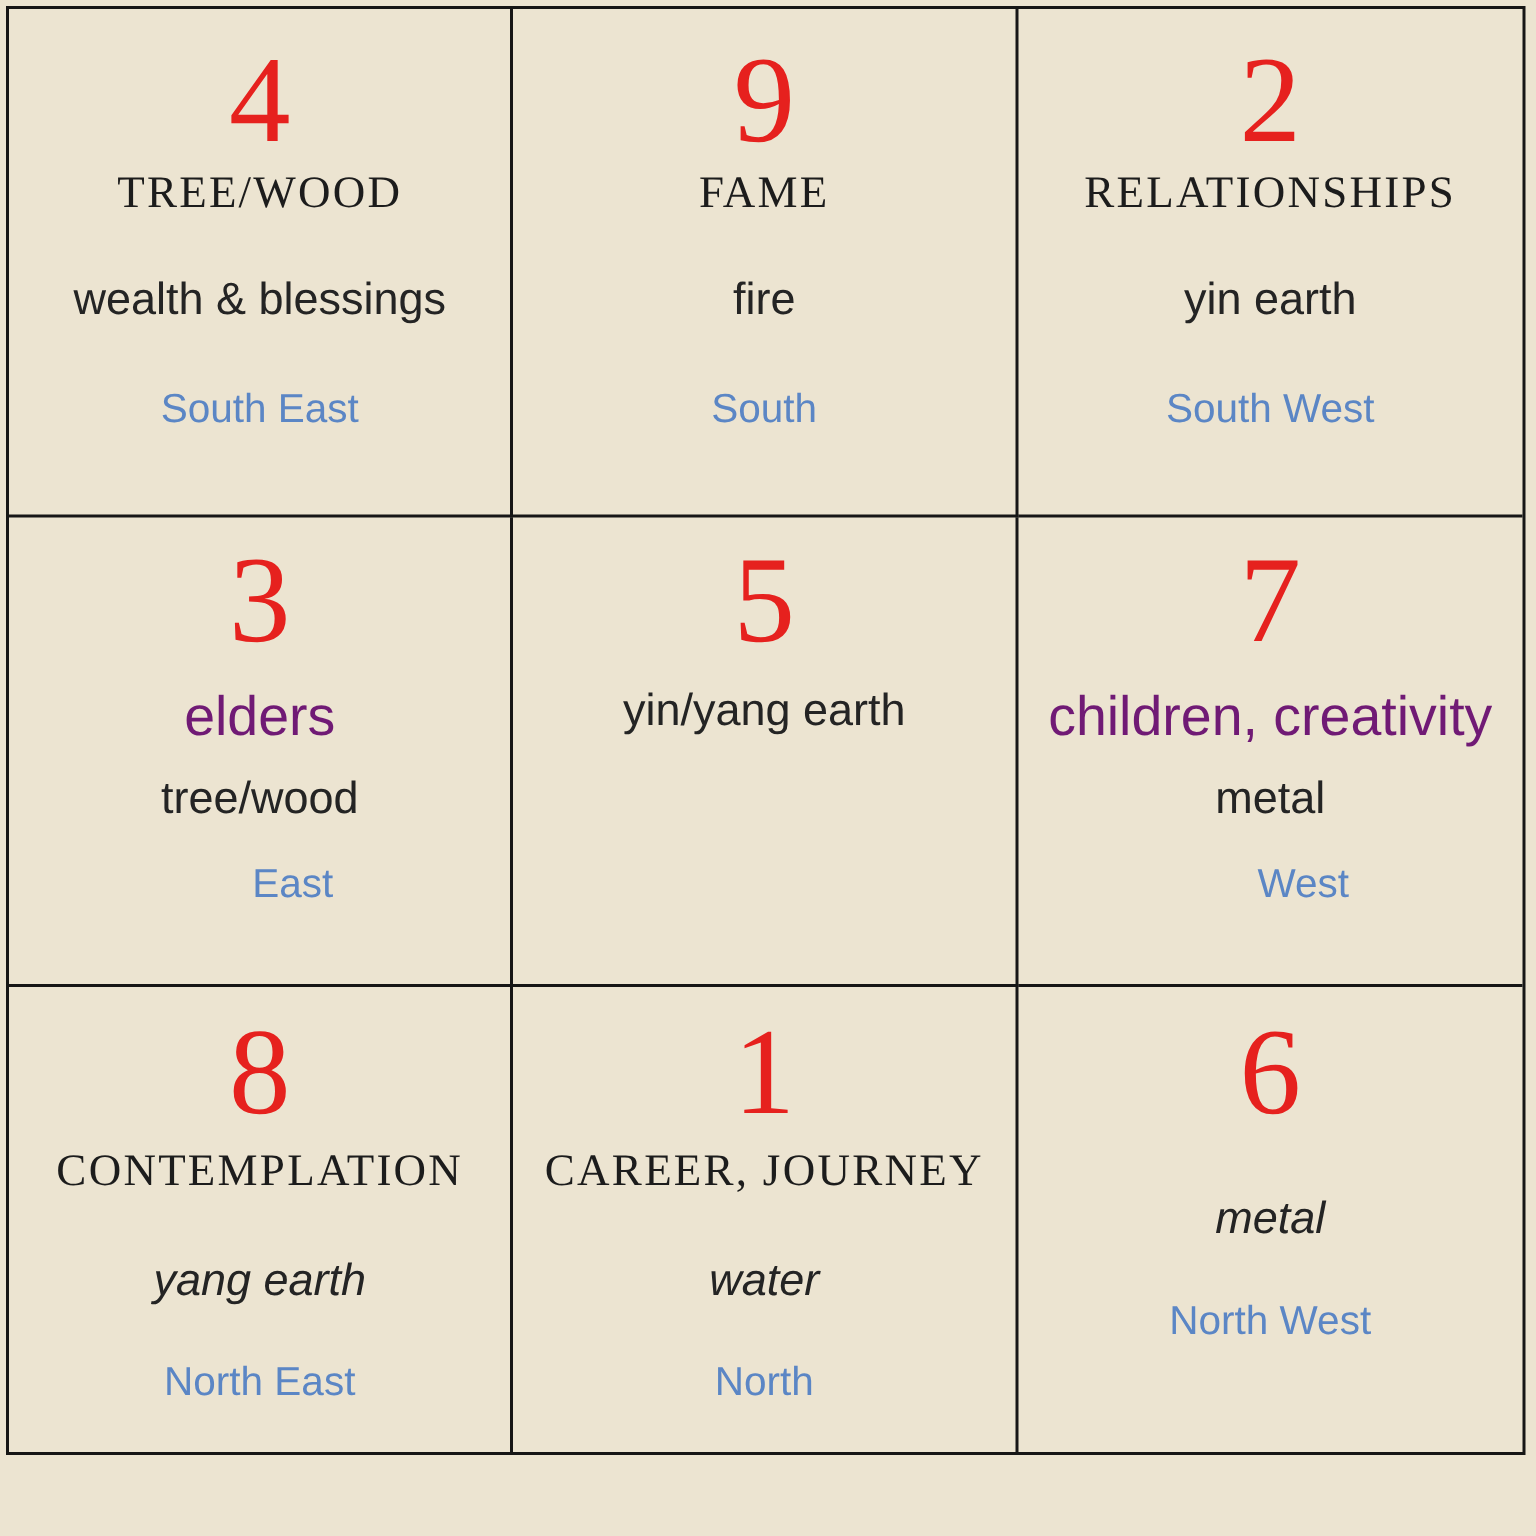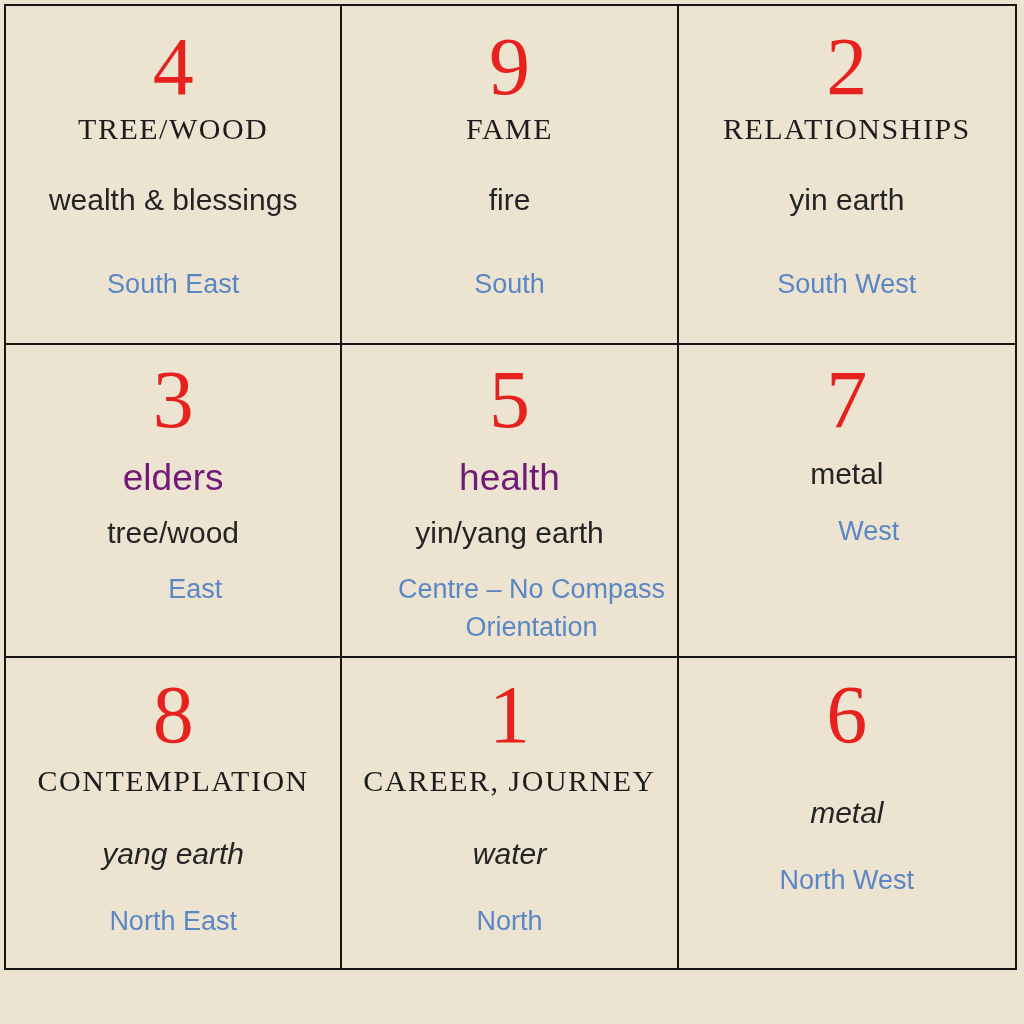--- a/index.html
+++ b/index.html
@@ -67,21 +67,21 @@
     color: #5b86c5;
     font-size: 27px;
     line-height: 1.4;
     max-width: 290px;
   }
 
   
   .r1 .num   { margin-top: 20px; }
   .r1 .title-serif { margin-top: 4px; }
   .r1 .sub   { margin-top: 36px; }
-  .r1 .dir   { margin-top: 47px; }
+  .r1 .dir   { margin-top: 35px; }
 
   .r2 .num   { margin-top: 14px; }
   .r2 .title-sans { margin-top: 16px; }
   .r2 .sub   { margin-top: 14px; }
   .r2 .dir   { margin-top: 20px; margin-left: 44px; }
 
   .r3 .num   { margin-top: 16px; }
   .r3 .title-serif { margin-top: 8px; font-family: Liberation Serif, serif; }
   .r3 .sub   { margin-top: 38px; font-style: italic; }
   .r3 .dir   { margin-top: 30px; }
@@ -121,27 +121,26 @@
 
   <div class="cell r2">
     <div class="num">3</div>
     <div class="title-sans">elders</div>
     <div class="sub">tree/wood</div>
     <div class="dir">East</div>
   </div>
 
   <div class="cell r2">
     <div class="num">5</div>
-    <div class="title-sans">health</div>
     <div class="sub">yin/yang earth</div>
-    <div class="dir">Centre – No Compass Orientation</div>
   </div>
 
   <div class="cell r2 last-col">
     <div class="num">7</div>
+    <div class="title-sans">children, creativity</div>
     <div class="sub">metal</div>
     <div class="dir">West</div>
   </div>
 
   <div class="cell r3 last-row">
     <div class="num">8</div>
     <div class="title-serif">CONTEMPLATION</div>
     <div class="sub">yang earth</div>
     <div class="dir">North East</div>
   </div>

